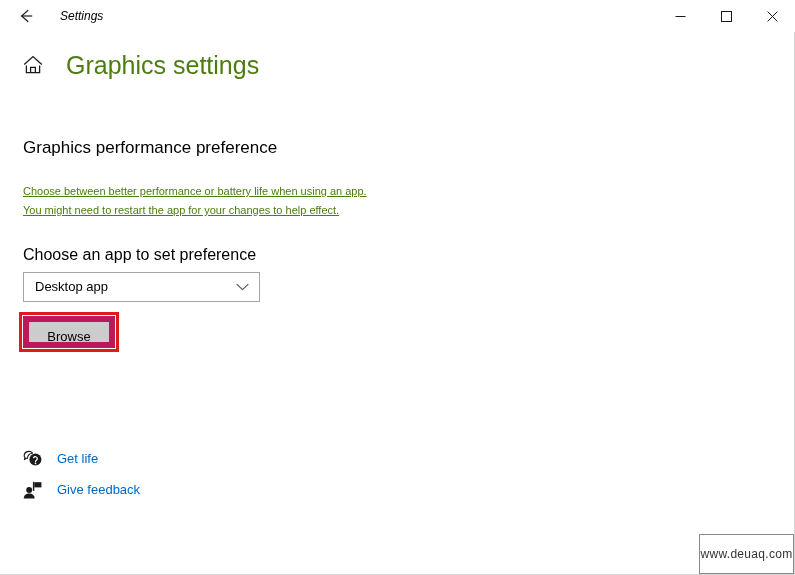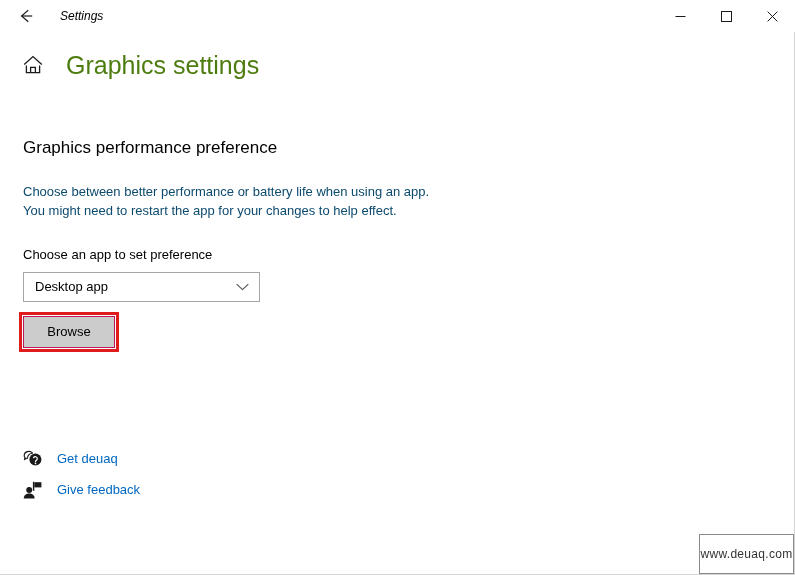--- a/index.html
+++ b/index.html
@@ -104,27 +104,28 @@
     width: 520px;
   }
   .section-heading {
     font-size: 17px;
     font-weight: 400;
     line-height: 24px;
     margin: 0 0 22px 0;
     color: #000000;
   }
   .body-text {
-    font-size: 13px;
+    font-size: 11px;
     line-height: 19px;
-    color: #0c4a6e;
+    color: #4d7c0f;
     margin: 0;
+    text-decoration: underline;
   }
   .field-label {
-    font-size: 13px;
+    font-size: 16px;
     line-height: 18px;
     color: #000000;
     margin: 0;
   }
 
   .spacer-desc { height: 26px; }
   .spacer-label { height: 8px; }
   .spacer-after-dropdown { height: 14px; }
   .spacer-after-button { height: 31px; }
 
@@ -165,21 +166,21 @@
     height: 40px;
     box-sizing: border-box;
     border: 3px solid #e01b1b;
     pointer-events: none;
   }
   .browse-button {
     width: 92px;
     height: 32px;
     box-sizing: border-box;
     background: #cccccc;
-    border: 1px solid #be185d;
+    border: 6px solid #be185d;
     font-family: "Liberation Sans", sans-serif;
     font-size: 13px;
     line-height: 30px;
     color: #000000;
     text-align: center;
     padding: 0;
     cursor: default;
   }
 
   
@@ -309,21 +310,21 @@
     <a class="footer-link" href="#">
       <span class="footer-link-icon">
         <svg width="20" height="18" viewBox="0 0 20 18">
           <path d="M1.2 5.2 A4.6 3.9 0 0 1 9.4 2.9 L9.4 3.2 A5 5 0 0 0 4.5 8.2
                    L3.4 8.2 L1.4 9.6 L2.0 7.6 A4.2 3.6 0 0 1 1.2 5.2 Z" fill="none" stroke="#1a1a1a" stroke-width="1.1" stroke-linejoin="round"></path>
           <circle cx="12.4" cy="9.6" r="6.0" fill="#1a1a1a"></circle>
           <path d="M10.6 7.6 A2.0 2.0 0 0 1 14.3 8.7 C14.3 10.1 12.5 10.2 12.5 11.6" fill="none" stroke="#ffffff" stroke-width="1.25" stroke-linecap="round"></path>
           <circle cx="12.5" cy="13.4" r="0.85" fill="#ffffff"></circle>
         </svg>
       </span>
-      <span class="footer-link-text">Get deuaq</span>
+      <span class="footer-link-text">Get life</span>
     </a>
 
     <a class="footer-link" href="#">
       <span class="footer-link-icon">
         <svg width="20" height="18" viewBox="0 0 20 18">
           <circle cx="6.2" cy="9.0" r="3.0" fill="#1a1a1a"></circle>
           <path d="M0.8 17.4 C0.8 13.9 3.2 12.4 6.2 12.4 C9.2 12.4 11.6 13.9 11.6 17.4 Z" fill="#1a1a1a"></path>
           <rect x="9.9" y="0.8" width="1.4" height="9.0" fill="#1a1a1a"></rect>
           <path d="M11.3 1.2 L18.4 1.2 L18.4 6.4 L11.3 6.4 Z" fill="#1a1a1a"></path>
         </svg>

